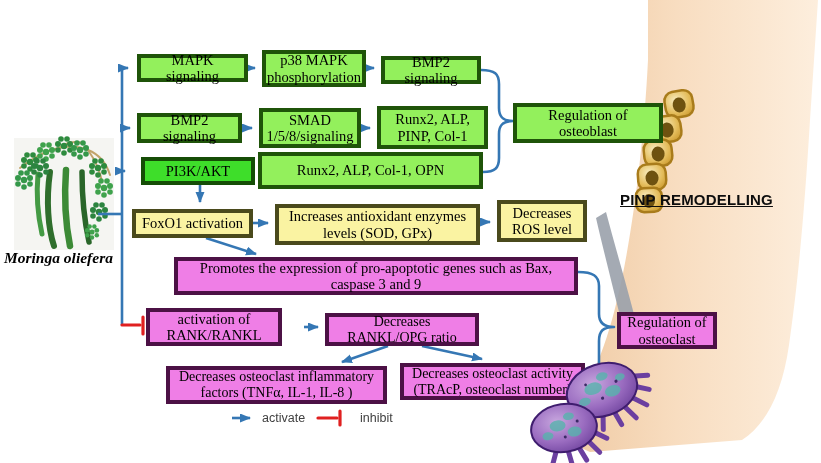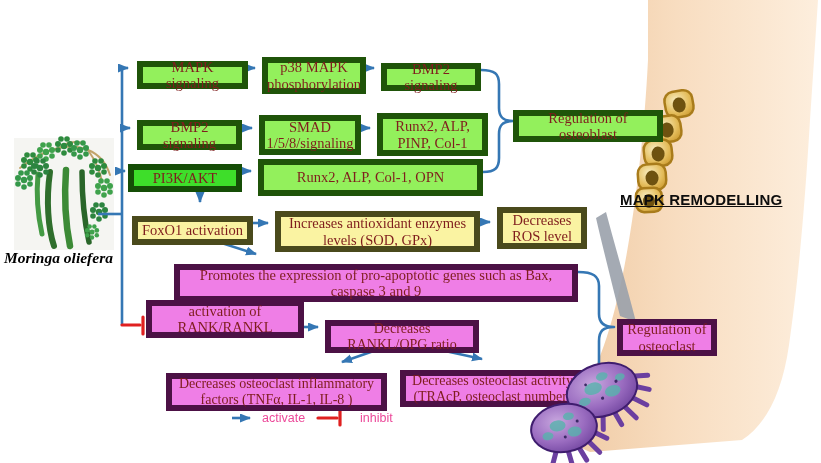--- a/index.html
+++ b/index.html
@@ -1,32 +1,32 @@
 <!DOCTYPE html>
 <html><head>
 <meta charset="utf-8">
 <style>
   html,body{margin:0;padding:0;background:#fff;}
   #stage{position:relative;width:821px;height:463px;background:#ffffff;overflow:hidden;
          font-family:"Liberation Serif",serif;}
   .layer{position:absolute;left:0;top:0;width:821px;height:463px;}
   .box{position:absolute;display:flex;align-items:center;justify-content:center;
-       text-align:center;box-sizing:border-box;border:6px solid #a16207;
-       color:#7f1d1d;font-size:14.5px;line-height:1.12;padding:1px 3px;margin-top:7px;}
+       text-align:center;box-sizing:border-box;border:4px solid #a16207;
+       color:#000000;font-size:14.5px;line-height:1.12;padding:1px 3px;}
   .green{background:#93f05c;border-color:#1f5409;}
   .green-bright{background:#3ede2a;border-color:#154d06;}
   .yellow{background:#faf3a2;border-color:#4a4a1c;}
   .pink{background:#ef7ee6;border-color:#4c1145;}
   .lbl{position:absolute;color:#000;}
   #moringa-label{left:4px;top:249px;width:132px;
        font-weight:bold;font-style:italic;font-size:15.5px;}
   #bone-label{left:620px;top:191px;font-family:"Liberation Sans",sans-serif;
        font-weight:bold;font-size:15px;text-decoration:underline;color:#0d0d0d;letter-spacing:.2px;}
   .legend-text{position:absolute;font-family:"Liberation Sans",sans-serif;
-       font-size:12.5px;color:#ec4899;}
+       font-size:12.5px;color:#404040;}
   .osteo{position:absolute;left:530px;top:352px;width:160px;height:111px;z-index:3;pointer-events:none;}
   .z2{z-index:2;}
 </style>
 </head>
 <body>
 
 <div id="stage">
 
   <svg class="layer" viewBox="0 0 821 463">
     <defs>
@@ -141,38 +141,38 @@
     </g>
   </svg>
 
   <div class="box green z2" style="left:137px;top:54px;width:111px;height:28px">MAPK signaling</div>
   <div class="box green z2" style="left:262px;top:50px;width:104px;height:37px">p38 MAPK phosphorylation</div>
   <div class="box green z2" style="left:381px;top:56px;width:100px;height:28px">BMP2 signaling</div>
 
   <div class="box green z2" style="left:137px;top:113px;width:105px;height:30px">BMP2 signaling</div>
   <div class="box green z2" style="left:259px;top:108px;width:102px;height:40px">SMAD 1/5/8/signaling</div>
   <div class="box green z2" style="left:377px;top:106px;width:111px;height:43px">Runx2, ALP, PINP, Col-1</div>
-  <div class="box green z2" style="left:513px;top:103px;width:150px;height:32px">Regulation of osteoblast</div>
-
-  <div class="box green-bright z2" style="left:128px;top:157px;width:114px;height:28px">PI3K/AKT</div>
+  <div class="box green z2" style="left:513px;top:103px;width:150px;height:40px">Regulation of osteoblast</div>
+
+  <div class="box green-bright z2" style="left:141px;top:157px;width:114px;height:28px">PI3K/AKT</div>
   <div class="box green z2" style="left:258px;top:152px;width:225px;height:37px">Runx2, ALP, Col-1, OPN</div>
 
   <div class="box yellow z2" style="left:132px;top:209px;width:121px;height:29px">FoxO1 activation</div>
   <div class="box yellow z2" style="left:275px;top:204px;width:205px;height:41px">Increases antioxidant enzymes levels (SOD, GPx)</div>
   <div class="box yellow z2" style="left:497px;top:200px;width:90px;height:42px">Decreases ROS level</div>
 
   <div class="box pink z2" style="left:174px;top:257px;width:404px;height:38px">Promotes the expression of pro-apoptotic genes such as Bax, caspase 3 and 9</div>
-  <div class="box pink z2" style="left:146px;top:293px;width:158px;height:38px">activation of RANK/RANKL</div>
+  <div class="box pink z2" style="left:146px;top:308px;width:136px;height:38px">activation of RANK/RANKL</div>
   <div class="box pink z2" style="left:325px;top:313px;width:154px;height:33px;font-size:14px">Decreases RANKL/OPG ratio</div>
   <div class="box pink z2" style="left:166px;top:366px;width:221px;height:38px;font-size:14px">Decreases osteoclast  inflammatory factors (TNFα, IL-1, IL-8 )</div>
   <div class="box pink z2" style="left:400px;top:363px;width:185px;height:37px;font-size:14px">Decreases osteoclast activity (TRAcP, osteoclast number)</div>
   <div class="box pink z2" style="left:617px;top:312px;width:100px;height:37px">Regulation of osteoclast</div>
 
   <div class="lbl" id="moringa-label">Moringa oliefera</div>
-  <div class="lbl" id="bone-label">MAPK REMODELLING</div>
+  <div class="lbl" id="bone-label">PINP REMODELLING</div>
   <div class="legend-text" style="left:262px;top:411px">activate</div>
   <div class="legend-text" style="left:360px;top:411px">inhibit</div>
 
   <svg class="osteo" viewBox="0 0 160 111">
     <defs>
       <radialGradient id="pg" cx="0.4" cy="0.35" r="0.85">
         <stop offset="0" stop-color="#c7a6de"></stop>
         <stop offset="0.5" stop-color="#9a6cc0"></stop>
         <stop offset="1" stop-color="#5e3390"></stop>
       </radialGradient>

